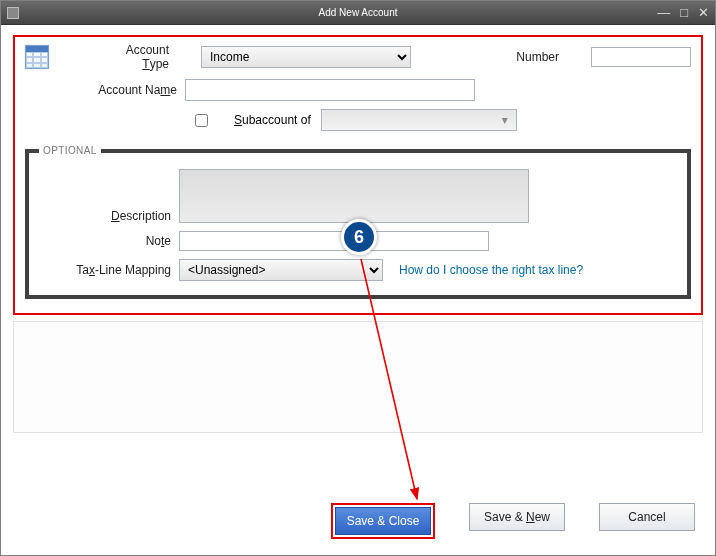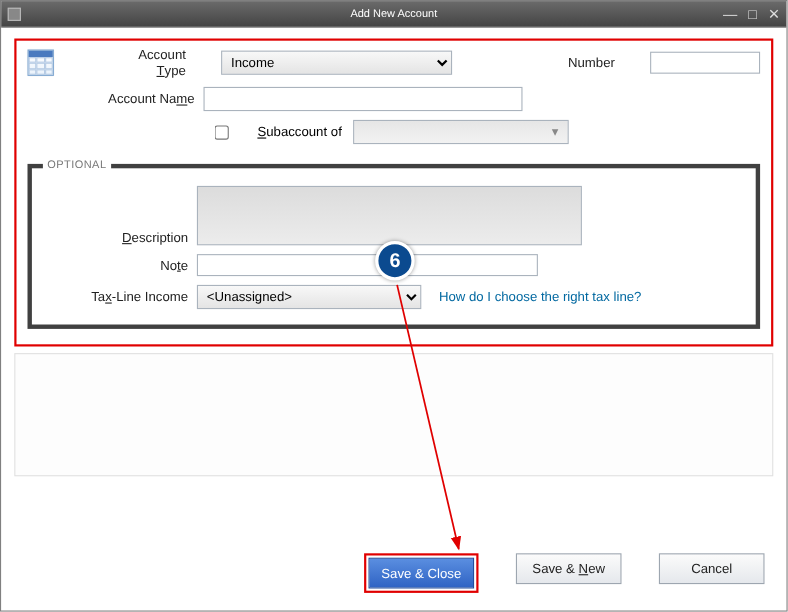--- a/index.html
+++ b/index.html
@@ -250,21 +250,21 @@
 
       <div class="row">
         <div class="label" style="width:140px">
           <span>No</span><span class="under">t</span><span>e</span>
         </div>
         <input type="text" class="note-input" value="" style="">
       </div>
 
       <div class="row" style="margin-bottom:0;">
         <div class="label" style="width:140px">
-          <span>Ta</span><span class="under">x</span><span>-Line Income</span>
+          <span>Ta</span><span class="under">x</span><span>-Line Mapping</span>
         </div>
         <select class="taxsel">
           <option>&lt;Unassigned&gt;</option>
         </select>
         <span class="link">How do I choose the right tax line?</span>
       </div>
     </div>
 
   </div>
 

